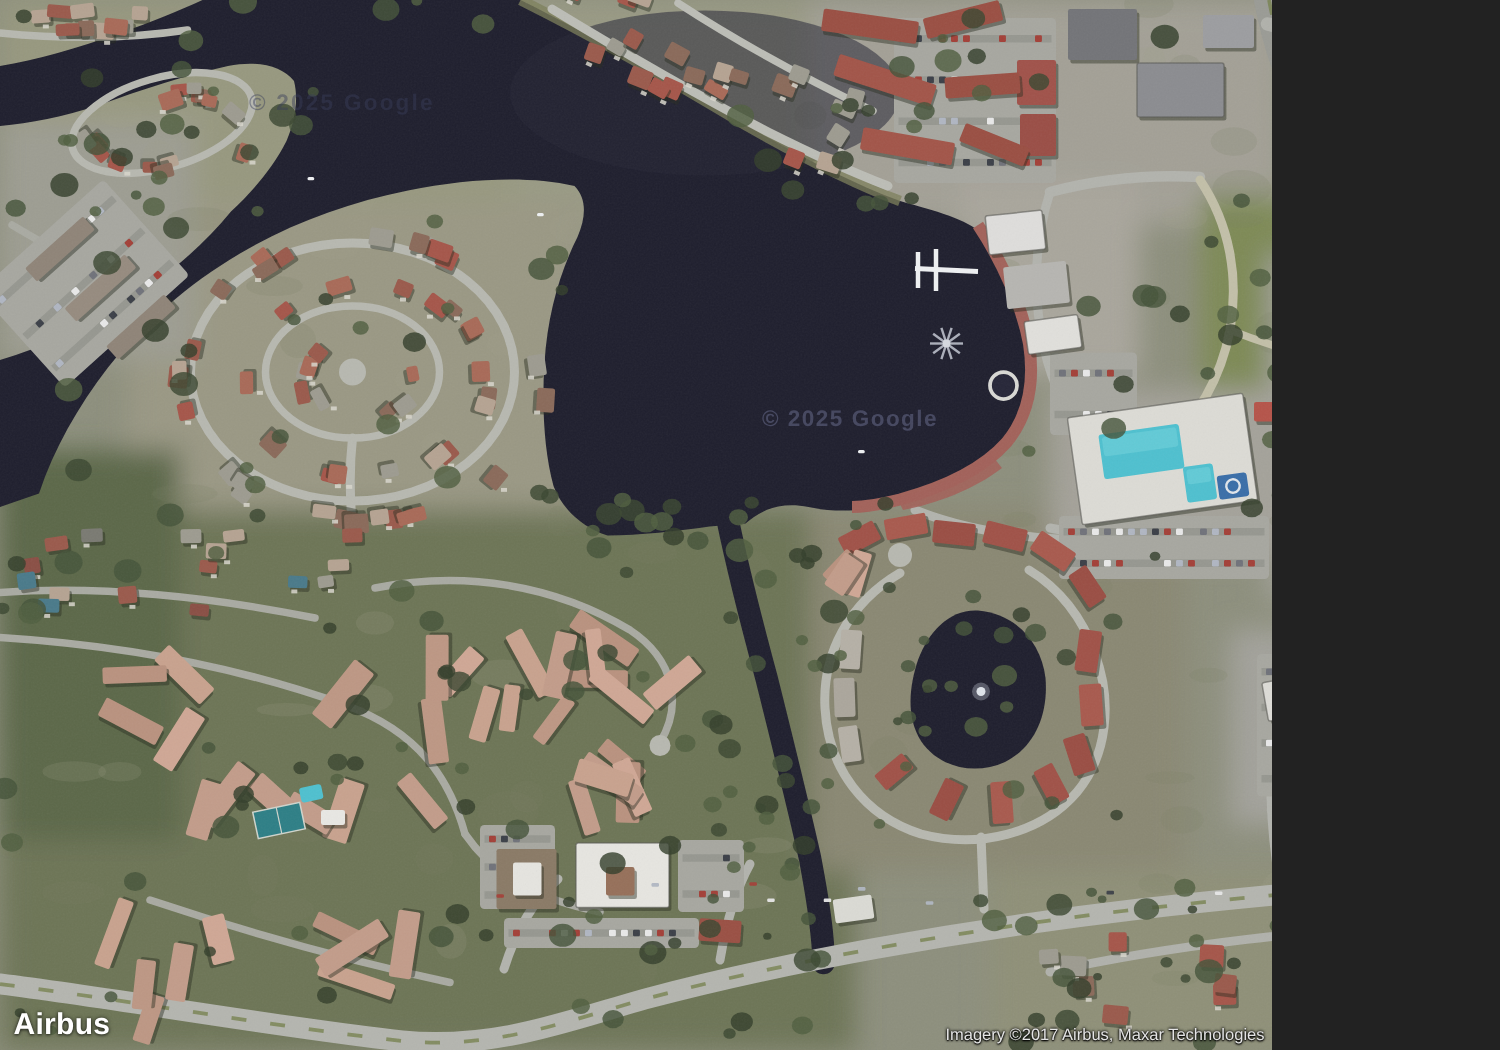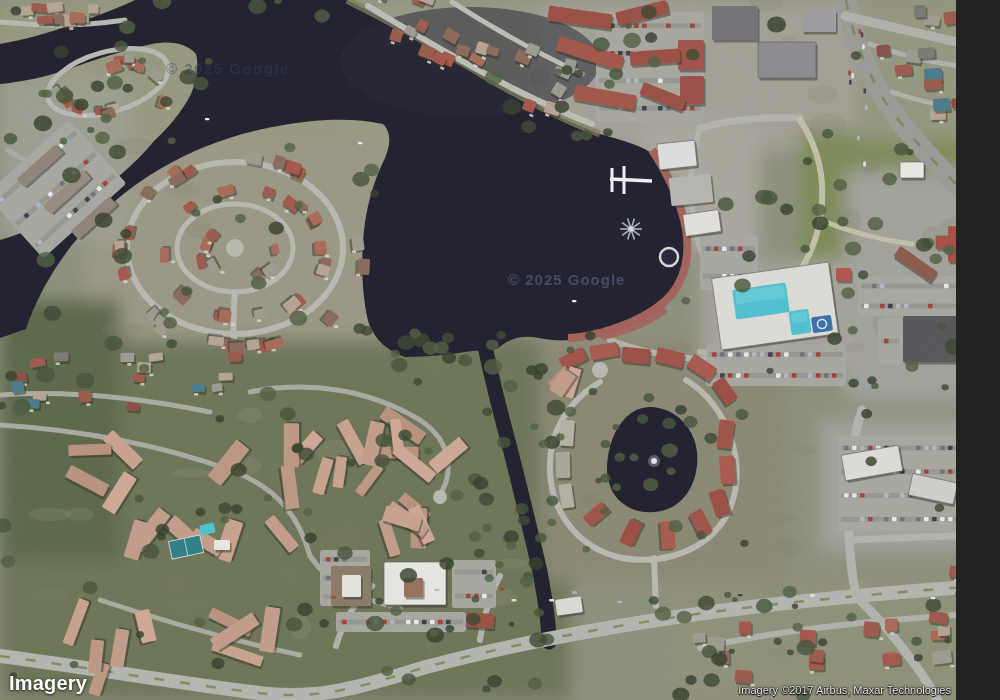--- a/index.html
+++ b/index.html
@@ -1,17 +1,17 @@
 <!DOCTYPE html>
 <html><head>
 <meta charset="utf-8">
 <style>
   html,body{margin:0;padding:0;background:#222;}
   #viewport{
-    position:relative;width:956px;height:700px;overflow:hidden;
+    position:relative;width:848px;height:700px;overflow:hidden;
     font-family:"Liberation Sans",sans-serif;cursor:grab;background:#8d8f7d;
   }
   #map-svg{position:absolute;left:0;top:0;display:block;}
   .watermark{
     position:absolute;font-weight:bold;white-space:nowrap;pointer-events:none;
     font-family:"Liberation Sans",sans-serif;
   }
   .google-logo{
     position:absolute;left:9px;top:672px;color:#fff;font-size:20px;font-weight:bold;
     letter-spacing:.2px;
@@ -1823,15 +1823,15 @@
       <rect x="617.2304381732829" y="600.7683189222589" width="5" height="2.4" fill="#b0b6c2" rx="0.8" opacity="0.95"></rect>
       <rect x="856.9794855192304" y="135.64254551194608" width="2.6" height="5" fill="#b0b6c2" rx="0.8" opacity="0.95"></rect>
       <rect x="549.1506395977922" y="598.9903330057859" width="5" height="2.4" fill="#e8e8e8" rx="0.8" opacity="0.95"></rect>
       <rect x="864.9556589238346" y="104.73333568545058" width="2.6" height="5" fill="#b0b6c2" rx="0.8" opacity="0.95"></rect>
       <rect x="0" y="0" width="1000" height="700" filter="url(#grain)" opacity="0.055"></rect>
     </svg>
 
   <div class="watermark" id="wm0" style="left: 166px; top: 60px; font-size: 15px; letter-spacing: 1.5px; color: rgba(58, 62, 92, 0.45);">© 2025 Google</div>
   <div class="watermark" id="wm1" style="left: 508px; top: 271px; font-size: 15px; letter-spacing: 1px; color: rgba(148, 154, 198, 0.32);">© 2025 Google</div>
 
-  <div class="google-logo">Imagery</div>
+  <div class="google-logo">Airbus</div>
   <div class="attribution">Imagery ©2017 Airbus, Maxar Technologies</div>
 </div>
 
 </body></html>

